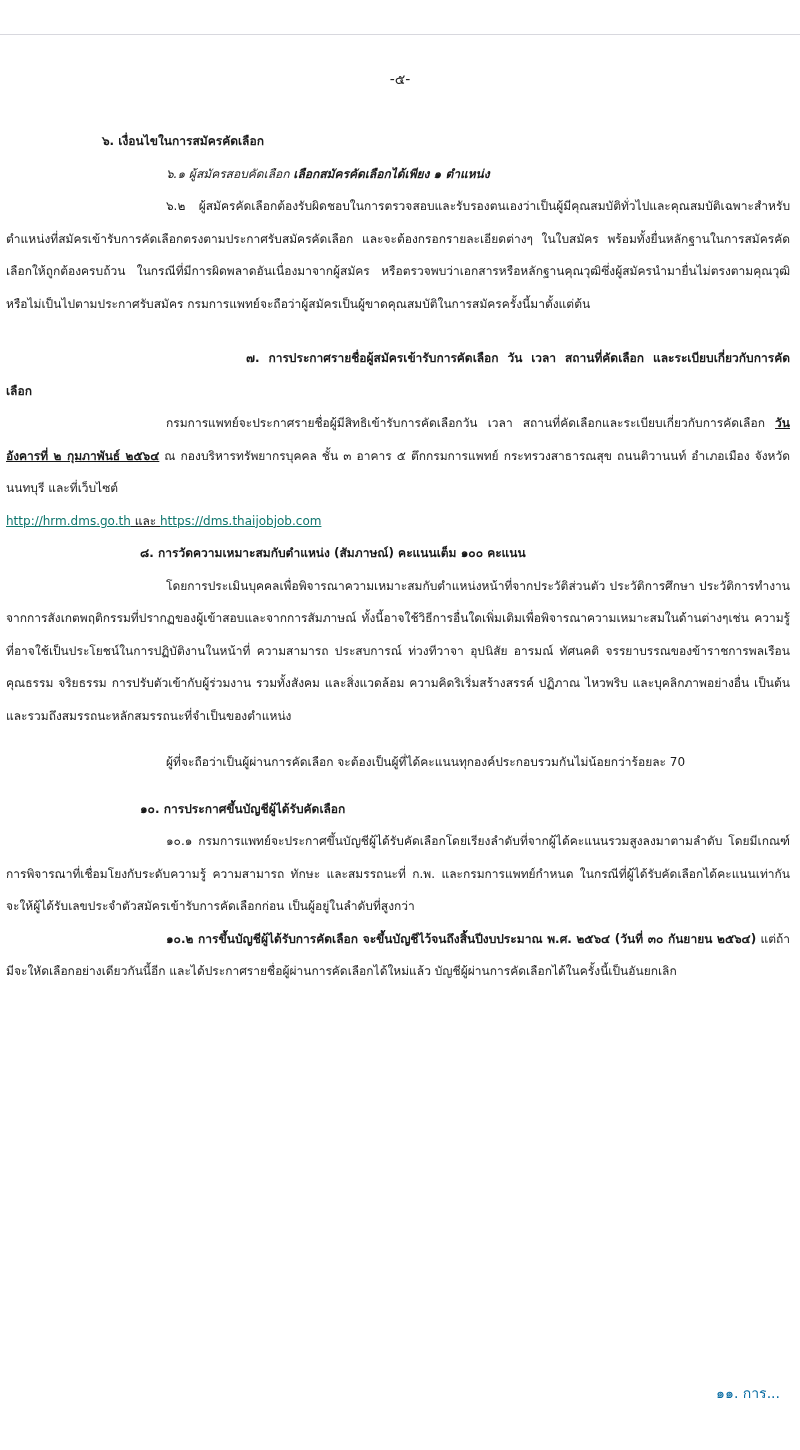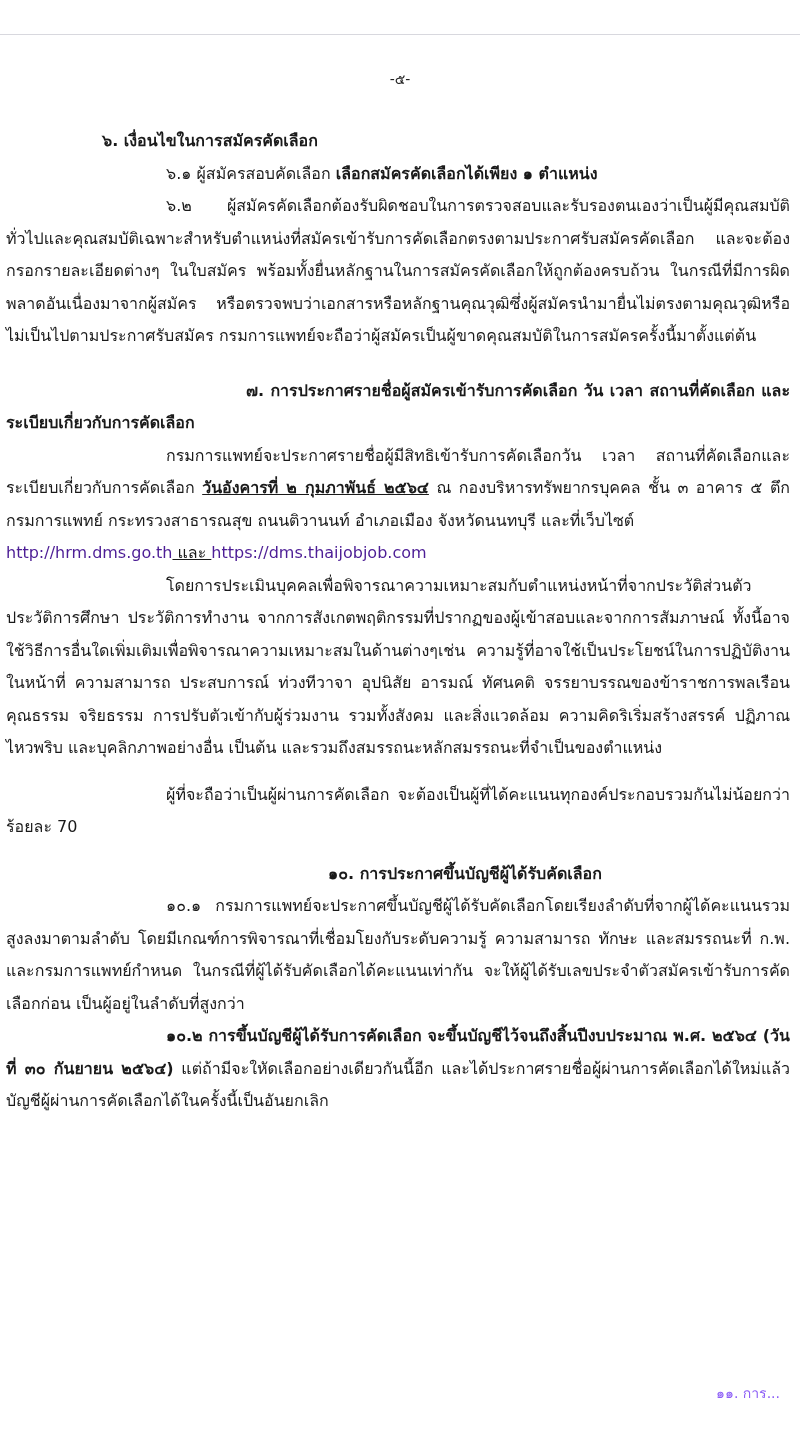--- a/index.html
+++ b/index.html
@@ -15,38 +15,38 @@
     .scan-line {
       position: absolute; left: 0; right: 0; top: 34px;
       height: 1px; background: #d8d8de;
     }
     .page-num {
       position: absolute; top: 68px; left: 0; width: 800px;
       text-align: center; font-size: 14px; color: #222;
     }
     .doc {
       position: absolute; left: 6px; top: 125px; width: 784px;
-      font-size: 16px; line-height: 32.5px;
+      font-size: 12px; line-height: 32.5px;
     }
     .doc p { margin: 0; }
     .b { font-weight: bold; }
     .u { text-decoration: underline; margin-top: 29px; }
     .h6 { padding-left: 96px; }
-    .ind1 { padding-left: 160px; }
+    .ind1 { padding-left: 160px; font-style: italic; }
     .h7 { text-indent: 240px; }
     .h8 { padding-left: 134px; }
     .h9 { padding-left: 134px; }
-    .h10 { padding-left: 134px; text-align: center; }
+    .h10 { padding-left: 134px; }
     .para-indent { text-indent: 160px; text-align: justify; text-align-last: left; }
     .justify { text-align: justify; }
     .gap-lg { height: 22px; }
     .gap-md { height: 14px; }
-    .link { color: #4c1d95; }
+    .link { text-decoration: underline; color: #0f766e; }
     .footer-next {
-      position: absolute; top: 1382px; right: 20px; font-size: 14px; color: #8b5cf6;
+      position: absolute; top: 1382px; right: 20px; font-size: 14px; color: #0369a1;
     }
   </style>
 </head>
 <body>
 
 <div class="scan-line"></div>
 
 <div class="page-num">-๕-</div>
 
 <div class="doc">
@@ -54,20 +54,21 @@
   <p class="h6 b">๖. เงื่อนไขในการสมัครคัดเลือก</p>
   <p class="ind1"><span>๖.๑ ผู้สมัครสอบคัดเลือก </span><span class="b">เลือกสมัครคัดเลือกได้เพียง ๑ ตำแหน่ง</span></p>
   <p class="para-indent">๖.๒ ผู้สมัครคัดเลือกต้องรับผิดชอบในการตรวจสอบและรับรองตนเองว่าเป็นผู้มีคุณสมบัติทั่วไปและคุณสมบัติเฉพาะสำหรับตำแหน่งที่สมัครเข้ารับการคัดเลือกตรงตามประกาศรับสมัครคัดเลือก และจะต้องกรอกรายละเอียดต่างๆ ในใบสมัคร พร้อมทั้งยื่นหลักฐานในการสมัครคัดเลือกให้ถูกต้องครบถ้วน ในกรณีที่มีการผิดพลาดอันเนื่องมาจากผู้สมัคร หรือตรวจพบว่าเอกสารหรือหลักฐานคุณวุฒิซึ่งผู้สมัครนำมายื่นไม่ตรงตามคุณวุฒิหรือไม่เป็นไปตามประกาศรับสมัคร กรมการแพทย์จะถือว่าผู้สมัครเป็นผู้ขาดคุณสมบัติในการสมัครครั้งนี้มาตั้งแต่ต้น</p>
 
   <div class="gap-lg"></div>
 
   <p class="h7 b justify">๗. การประกาศรายชื่อผู้สมัครเข้ารับการคัดเลือก วัน เวลา สถานที่คัดเลือก และระเบียบเกี่ยวกับการคัดเลือก</p>
   <p class="para-indent"><span>กรมการแพทย์จะประกาศรายชื่อผู้มีสิทธิเข้ารับการคัดเลือกวัน เวลา สถานที่คัดเลือกและระเบียบเกี่ยวกับการคัดเลือก </span><span class="b u">วันอังคารที่ ๒ กุมภาพันธ์ ๒๕๖๔</span><span> ณ กองบริหารทรัพยากรบุคคล ชั้น ๓ อาคาร ๕ ตึกกรมการแพทย์ กระทรวงสาธารณสุข ถนนติวานนท์ อำเภอเมือง จังหวัดนนทบุรี และที่เว็บไซต์</span></p>
   <p><span class="link">http://hrm.dms.go.th</span><span class="u"> และ  </span><span class="link">https://dms.thaijobjob.com</span></p>
 
+  <p class="h8 b">๘. การวัดความเหมาะสมกับตำแหน่ง (สัมภาษณ์) คะแนนเต็ม ๑๐๐ คะแนน</p>
   <p class="para-indent">โดยการประเมินบุคคลเพื่อพิจารณาความเหมาะสมกับตำแหน่งหน้าที่จากประวัติส่วนตัว ประวัติการศึกษา ประวัติการทำงาน จากการสังเกตพฤติกรรมที่ปรากฏของผู้เข้าสอบและจากการสัมภาษณ์ ทั้งนี้อาจใช้วิธีการอื่นใดเพิ่มเติมเพื่อพิจารณาความเหมาะสมในด้านต่างๆเช่น ความรู้ที่อาจใช้เป็นประโยชน์ในการปฏิบัติงานในหน้าที่ ความสามารถ ประสบการณ์ ท่วงทีวาจา อุปนิสัย อารมณ์ ทัศนคติ จรรยาบรรณของข้าราชการพลเรือน คุณธรรม จริยธรรม การปรับตัวเข้ากับผู้ร่วมงาน รวมทั้งสังคม และสิ่งแวดล้อม ความคิดริเริ่มสร้างสรรค์ ปฏิภาณ ไหวพริบ และบุคลิกภาพอย่างอื่น เป็นต้น และรวมถึงสมรรถนะหลักสมรรถนะที่จำเป็นของตำแหน่ง</p>
 
   <div class="gap-md"></div>
 
   <p class="para-indent">ผู้ที่จะถือว่าเป็นผู้ผ่านการคัดเลือก จะต้องเป็นผู้ที่ได้คะแนนทุกองค์ประกอบรวมกันไม่น้อยกว่าร้อยละ 70</p>
 
   <div class="gap-md"></div>
 
   <p class="h10 b">๑๐. การประกาศขึ้นบัญชีผู้ได้รับคัดเลือก</p>
   <p class="para-indent">๑๐.๑ กรมการแพทย์จะประกาศขึ้นบัญชีผู้ได้รับคัดเลือกโดยเรียงลำดับที่จากผู้ได้คะแนนรวมสูงลงมาตามลำดับ โดยมีเกณฑ์การพิจารณาที่เชื่อมโยงกับระดับความรู้ ความสามารถ ทักษะ และสมรรถนะที่ ก.พ. และกรมการแพทย์กำหนด ในกรณีที่ผู้ได้รับคัดเลือกได้คะแนนเท่ากัน จะให้ผู้ได้รับเลขประจำตัวสมัครเข้ารับการคัดเลือกก่อน เป็นผู้อยู่ในลำดับที่สูงกว่า</p>

